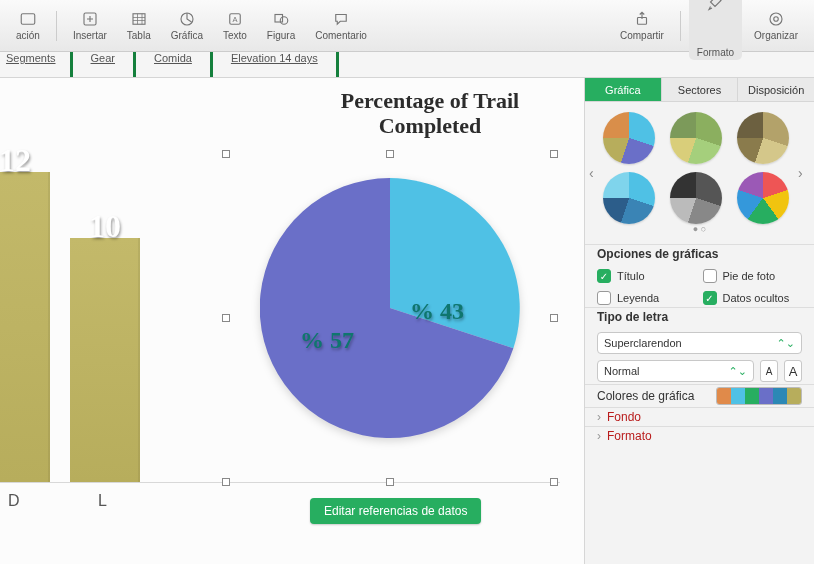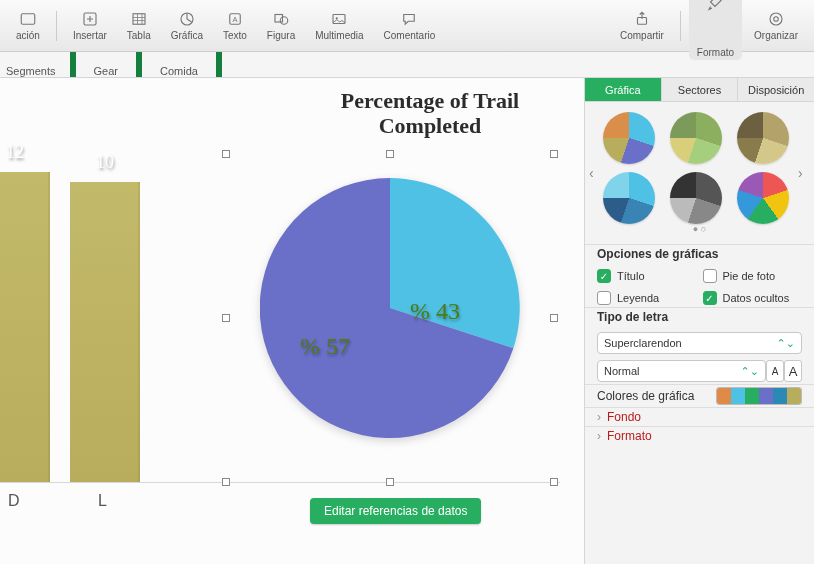--- a/index.html
+++ b/index.html
@@ -8,44 +8,44 @@
   
   .toolbar { height: 52px; background: linear-gradient(#fafafa,#e8e8e8); border-bottom: 1px solid #ccc; display:flex; align-items:center; padding: 0 8px; gap: 4px; }
   .tool-btn { display:flex; flex-direction:column; align-items:center; justify-content:center; padding: 2px 8px; font-size:10px; color:#555; gap:2px; cursor:pointer; border-radius:4px; }
   .tool-btn svg { width:20px; height:18px; }
   .tb-spacer { flex:1; }
   .tb-sep { width:1px; height:30px; background:#ccc; margin:0 4px;}
   .format-pill { background:#e6e6e6; border-radius:5px;gap:36px; }
 
   
   .sheet-tabs { height: 26px; background:#f5f5f5; border-bottom:1px solid #d5d5d5; display:flex; align-items:stretch; font-size:11px; color:#555; }
-  .sheet-tab { padding: 0 18px; display:flex; align-items:flex-end; border-right:6px solid #15803d; cursor:pointer; }
+  .sheet-tab { padding: 0 18px; display:flex; align-items:flex-start; border-right:3px solid #15803d; cursor:pointer;text-decoration:underline; }
   .sheet-tab.cut { padding-left:6px; padding-right:14px;}
 
   
   .main { display:flex; height: calc(564px - 52px - 26px); }
   .canvas { flex:1; background:#fcfcfc; position:relative; overflow:hidden; }
   .inspector { width:230px; background:#f3f3f3; border-left:1px solid #d6d6d6; display:flex; flex-direction:column; font-size:12px; color:#333; }
 
   
   .bar-chart { position:absolute; left:-40px; top:20px; width:200px; height:420px; }
   .bar { position:absolute; bottom:36px; width:70px; background:linear-gradient(#c3b96a,#b7ad5c); box-shadow: inset -2px 0 0 rgba(0,0,0,0.06);}
   .bar.b1 { left:20px; height:310px; }
-  .bar.b2 { left:110px; height:300px; }
-  .bar-val { position:absolute; left:50%; transform:translateX(-50%); top:-30px; font-family:"Georgia",serif; font-weight:normal; font-size:18px; color:#fff; text-shadow:1px 2px 3px rgba(0,0,0,0.4);}
+  .bar.b2 { left:110px; height:244px; }
+  .bar-val { position:absolute; left:50%; transform:translateX(-50%); top:-30px; font-family:"Georgia",serif; font-weight:bold; font-size:32px; color:#fff; text-shadow:1px 2px 3px rgba(0,0,0,0.4);}
   .bar-axis { position:absolute; bottom:35px; left:0; right:-400px; height:1px; background:#d8d8d8; }
   .bar-label { position:absolute; bottom:8px; font-size:16px; color:#555; }
 
   
   .chart-title { position:absolute; left:300px; top:10px; width:260px; text-align:center; font-family:Georgia, "Times New Roman", serif; font-weight:600; font-size:22px; color:#2c2c2c; line-height:1.15; }
   .sel-box { position:absolute; left:225px; top:75px; width:330px; height:330px; border:1px solid rgba(0,0,0,0.0); }
   .sel-handle { position:absolute; width:8px; height:8px; background:#fff; border:1px solid #888; }
   .pie-wrap { position:absolute; left:260px; top:100px; width:260px; height:260px; }
   .pie-svg { width:260px; height:260px; filter: drop-shadow(0 3px 4px rgba(0,0,0,0.15)); }
-  .pie-label { position:absolute; font-family:Georgia,serif; font-weight:normal; font-size:24px; color:#4d7c0f; text-shadow:1px 2px 3px rgba(0,0,0,0.35); }
+  .pie-label { position:absolute; font-family:Georgia,serif; font-weight:bold; font-size:24px; color:#0f766e; text-shadow:1px 2px 3px rgba(0,0,0,0.35); }
 
   .edit-btn { position:absolute; left:310px; top:420px; background:#27ae60; color:#fff; font-size:12px; padding:6px 14px; border-radius:4px; border:none; box-shadow:0 1px 2px rgba(0,0,0,0.2); cursor:pointer;}
 
   
   .insp-tabs { display:flex; height:24px; border-bottom:1px solid #d6d6d6;}
   .insp-tab { flex:1; font-size:11px; display:flex; align-items:center; justify-content:center; border-right:1px solid #d6d6d6; background:#eaeaea; cursor:pointer;}
   .insp-tab:last-child{border-right:none;}
   .insp-tab.active { background:#27ae60; color:#fff; font-weight:500;}
   .style-grid-wrap { position:relative; padding:10px 18px 4px; }
   .style-grid{ display:grid; grid-template-columns:repeat(3,1fr); gap:8px; }
@@ -54,21 +54,21 @@
   .nav-arrow.left{left:4px;} .nav-arrow.right{right:4px;}
   .style-caption { text-align:center; font-size:11px; color:#555; padding:6px 0 2px;}
   .dots { text-align:center; font-size:9px; color:#999; padding-bottom:6px;}
 
   .section { border-top:1px solid #ddd; padding:2px 12px; }
   .sec-title { font-weight:600; font-size:12px; margin-bottom:8px; }
   .opts { display:grid; grid-template-columns:1fr 1fr; row-gap:8px; column-gap:6px;}
   .chk { display:flex; align-items:center; gap:6px; font-size:11px; }
   .chk .box { width:14px; height:14px; border:1px solid #999; border-radius:3px; background:#fff; display:flex; align-items:center; justify-content:center; font-size:10px; color:#fff;}
   .chk .box.checked { background:#27ae60; border-color:#27ae60; }
-  .select-row { display:flex; align-items:center; margin-top:6px;}
+  .select-row { display:flex; gap:6px; align-items:center; margin-top:6px;}
   .fake-select { flex:1; background:#fff; border:1px solid #c8c8c8; border-radius:4px; height:22px; display:flex; align-items:center; justify-content:space-between; padding:0 6px; font-size:11px; cursor:pointer;}
   .stepper { width:18px; height:22px; background:#fff; border:1px solid #c8c8c8; border-radius:3px; font-size:10px; display:flex; align-items:center; justify-content:center; cursor:pointer;}
   .color-swatch-row { display:flex; align-items:center; justify-content:space-between;}
   .hue-swatches { display:flex; border:1px solid #bbb; border-radius:3px; overflow:hidden; cursor:pointer;}
   .hue-swatches div{ width:14px; height:16px;}
   .disclosure { display:flex; align-items:center; gap:6px; font-size:12px; color:#b91c1c; cursor:pointer;}
   .disclosure::before { content:"›"; color:#999; }
 </style>
 </head>
 <body>
@@ -111,28 +111,20 @@
   </div>
   <div class="tool-btn">
     <svg viewBox="0 0 24 24">
         <rect x="4" y="6" width="10" height="10" fill="none" stroke="#777" stroke-width="1.5"></rect>
         <circle cx="16" cy="14" r="5" fill="none" stroke="#777" stroke-width="1.5"></circle>
       </svg>
     <span>Figura</span>
   </div>
   <div class="tool-btn">
     <svg viewBox="0 0 24 24">
-        <rect x="4" y="6" width="16" height="12" rx="1" fill="none" stroke="#777" stroke-width="1.5"></rect>
-        <circle cx="9" cy="11" r="1.5" fill="#777"></circle>
-        <path d="M4 17l5-4 4 3 3-2 4 3" fill="none" stroke="#777" stroke-width="1.2"></path>
-      </svg>
-    <span>Multimedia</span>
-  </div>
-  <div class="tool-btn">
-    <svg viewBox="0 0 24 24">
         <path d="M5 6h14v9H11l-4 4v-4H5z" fill="none" stroke="#777" stroke-width="1.5"></path>
       </svg>
     <span>Comentario</span>
   </div>
   <div class="tb-spacer"></div>
   <div class="tool-btn">
     <svg viewBox="0 0 24 24">
         <rect x="6" y="10" width="12" height="9" rx="1" fill="none" stroke="#777" stroke-width="1.5"></rect>
         <path d="M12 3v9M9 6l3-3 3 3" fill="none" stroke="#777" stroke-width="1.5"></path>
       </svg>
@@ -156,20 +148,23 @@
 
 <div class="sheet-tabs">
   <div class="sheet-tab cut">
       <span>Segments</span>
     </div>
   <div class="sheet-tab">
       <span>Gear</span>
     </div>
   <div class="sheet-tab">
       <span>Comida</span>
+    </div>
+  <div class="sheet-tab">
+      <span>Elevation 14 days</span>
     </div>
 </div>
 
 <div class="main">
   <div class="canvas">
 
     <div class="bar-chart">
       <div class="bar-axis"></div>
       <div class="bar b1">
         <div class="bar-val">12</div>
@@ -194,21 +189,21 @@
       <div class="sel-handle" style="right:-4px;bottom:-4px"></div>
     </div>
 
     <div class="pie-wrap">
       <svg class="pie-svg" viewBox="0 0 100 100">
 
         <path d="M50 50 L50 0 A50 50 0 0 1 97.45 65.45 Z" fill="#4fc1e5"></path>
         <path d="M50 50 L97.45 65.45 A50 50 0 1 1 50 0 Z" fill="#6a6fc8"></path>
       </svg>
       <div class="pie-label" style="left:150px; top:120px;">% 43</div>
-      <div class="pie-label" style="left:40px; top:155px;">% 57</div>
+      <div class="pie-label" style="left:40px; top:149px;">% 57</div>
     </div>
 
     <button class="edit-btn">Editar referencias de datos</button>
   </div>
 
   <div class="inspector">
     <div class="insp-tabs">
       <div class="insp-tab active">
           <span>Gráfica</span>
         </div>

